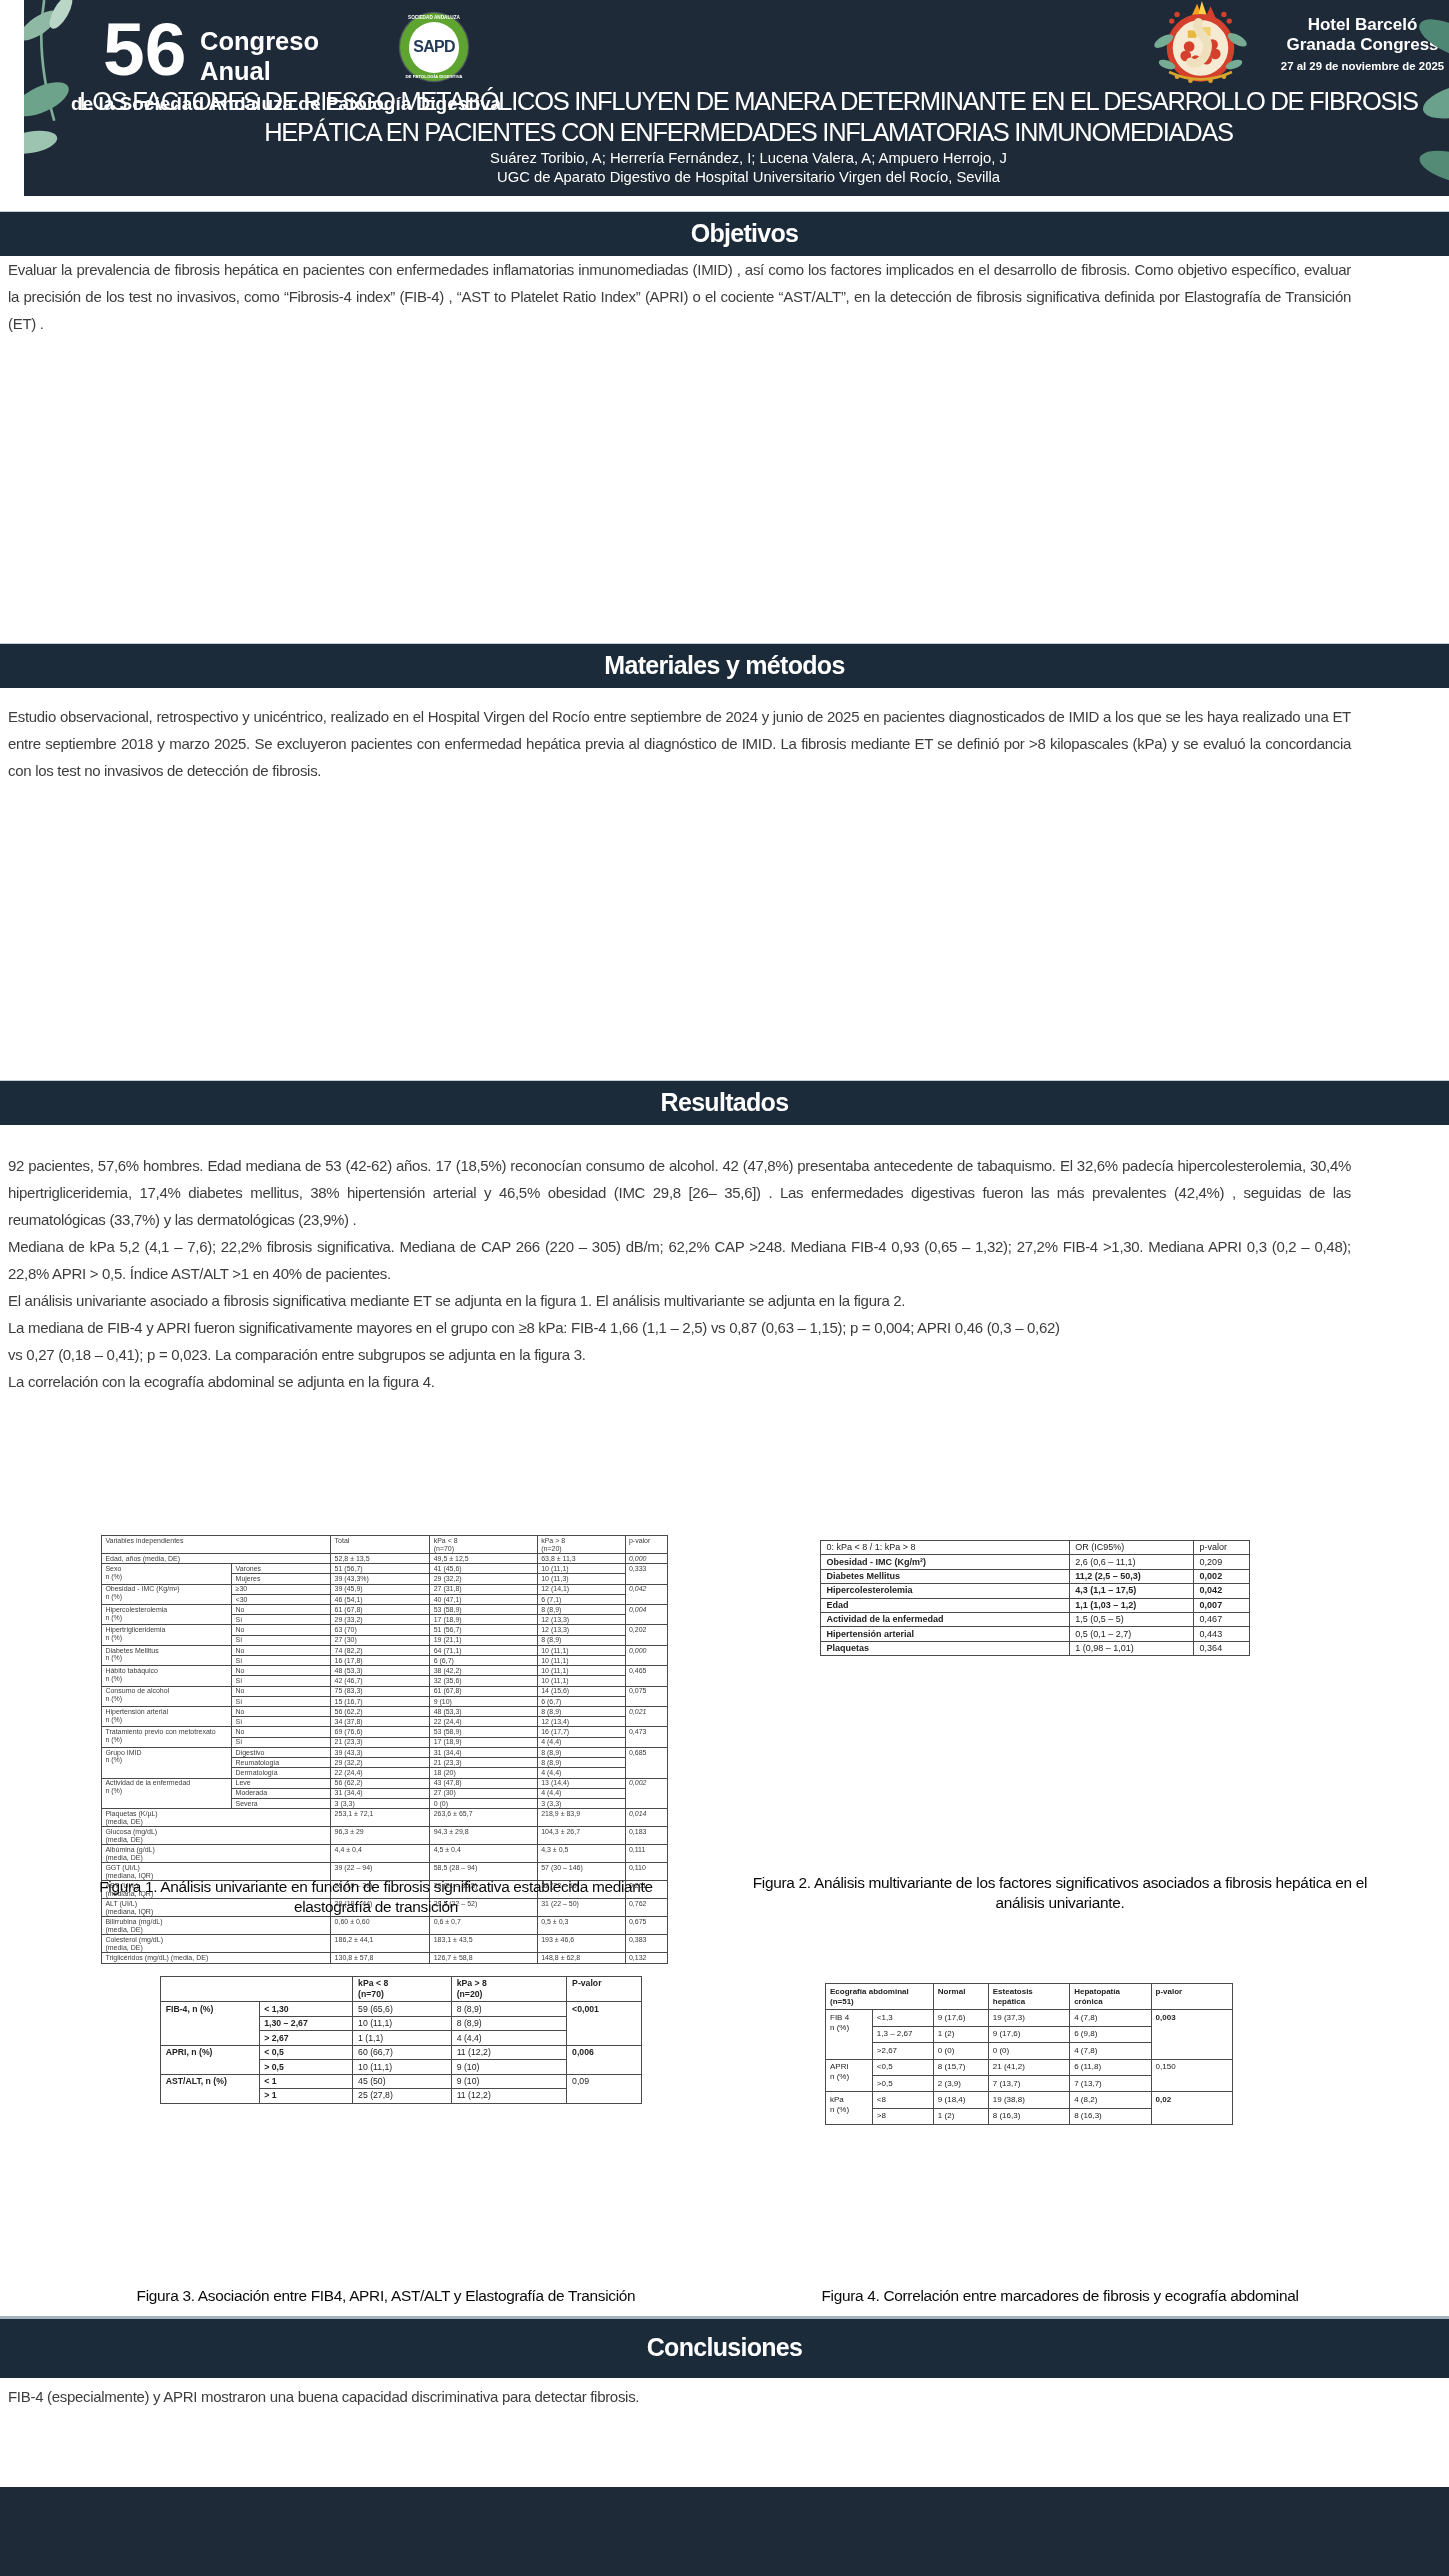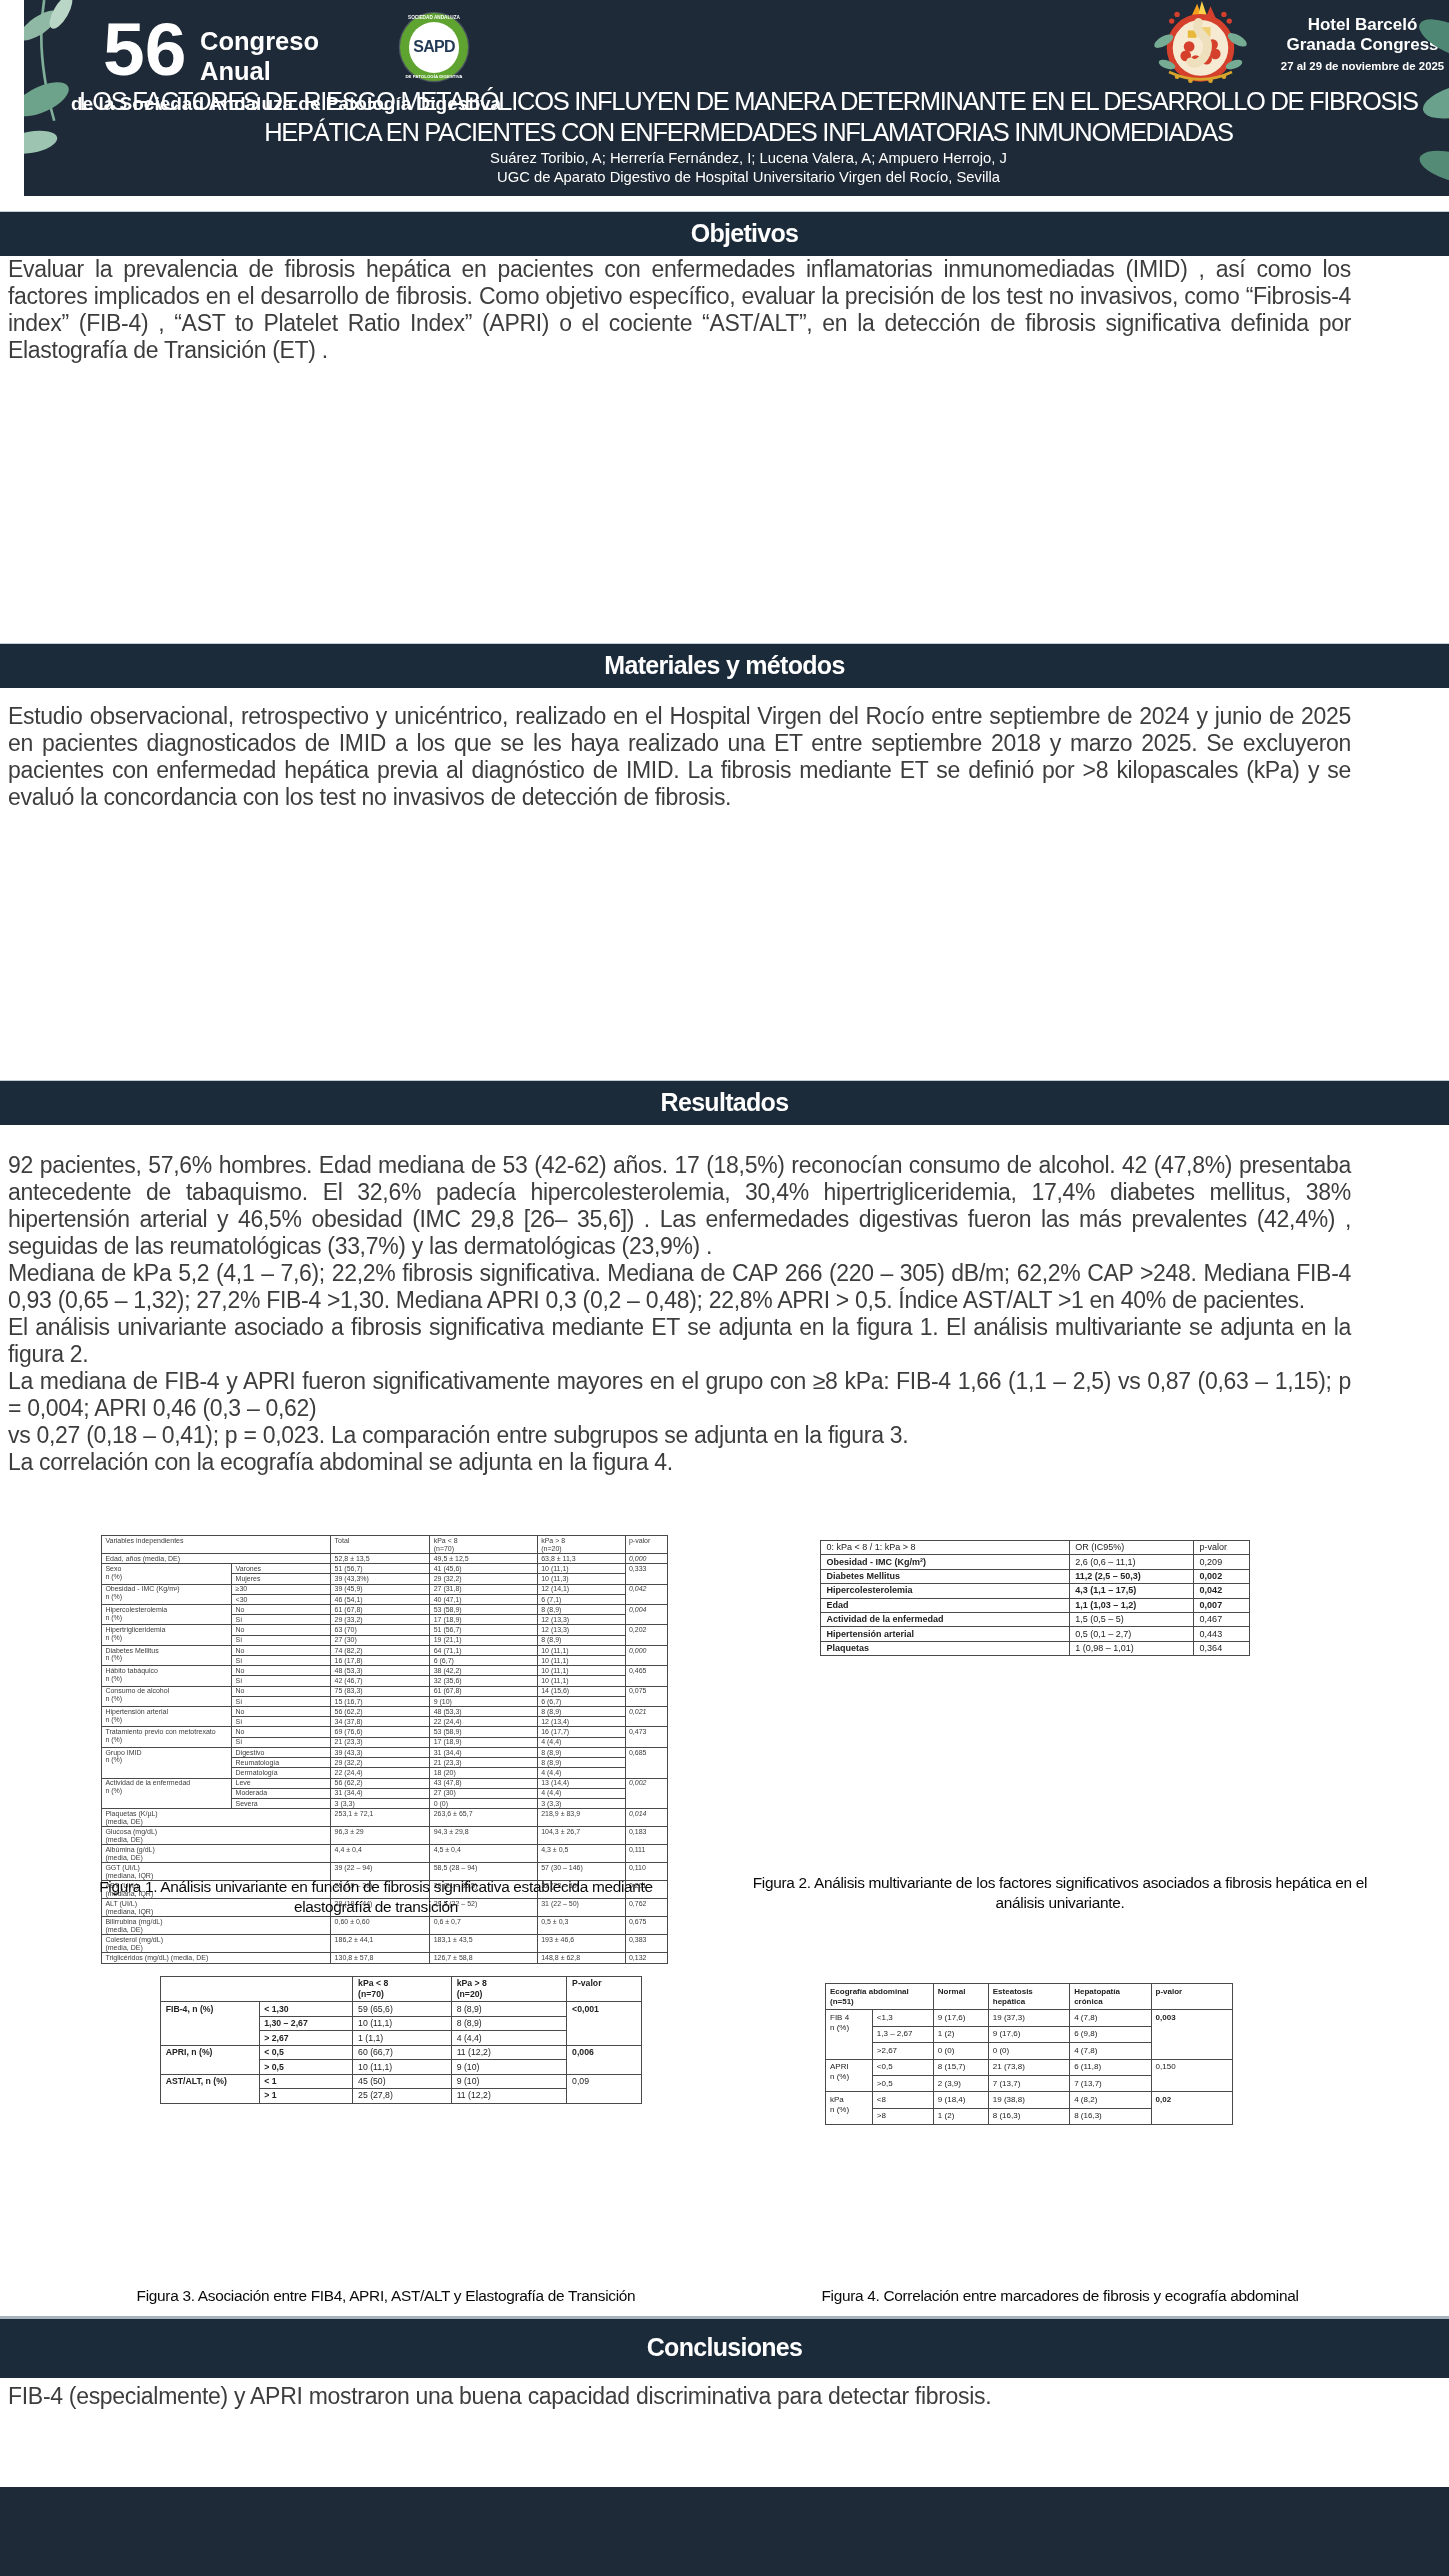--- a/index.html
+++ b/index.html
@@ -31,21 +31,21 @@
   
   .band{position:absolute;left:0;width:1449px;height:44px;background:var(--band);
         border-top:1.3px solid #c3cdd4;color:#fff;text-align:center;
         font-size:25px;font-weight:700;line-height:43px;letter-spacing:-0.7px;}
   .band.objetivos{top:211px;padding-left:20px;}
   .band.materiales{top:643px;}
   .band.resultados{top:1080px;}
   .band.conclusiones{top:2316px;height:59px;line-height:56px;border-top:3.4px solid #a7b4bd;}
   
   .content{position:absolute;left:0;width:1359px;box-sizing:border-box;padding:0 8px;
-           color:#3d3d3d;font-size:23px;line-height:27px;letter-spacing:-0.3px;text-align:justify;}
+           color:#3d3d3d;font-size:15px;line-height:27px;letter-spacing:-0.3px;text-align:justify;}
   .content p{margin:0;}
   .content.obj{top:256px;}
   .content.mat{top:703px;}
   .content.res{top:1140px;margin-top:12px;}
   .content.con{top:2383px;}
   
   .figwrap{position:absolute;}
   .fig1{left:101px;top:1535px;width:567px;}
   .fig2{left:820px;top:1540px;width:430px;border-radius:22px;}
   .fig3{left:160px;top:1976px;width:482px;}
@@ -591,21 +591,21 @@
           <tr>
             <td class="sub">&gt;2,67</td>
             <td class="val">0 (0)</td>
             <td class="val">0 (0)</td>
             <td class="val">4 (7,8)</td>
           </tr>
           <tr>
             <td rowspan="2" class="lbl">APRI<br>n (%)</td>
             <td class="sub">&lt;0,5</td>
             <td class="val">8 (15,7)</td>
-            <td class="val">21 (73,8)</td>
+            <td class="val">21 (41,2)</td>
             <td class="val">6 (11,8)</td>
             <td rowspan="2" class="pv">0,150</td>
           </tr>
           <tr>
             <td class="sub">&gt;0,5</td>
             <td class="val">2 (3,9)</td>
             <td class="val">7 (13,7)</td>
             <td class="val">7 (13,7)</td>
           </tr>
           <tr>

